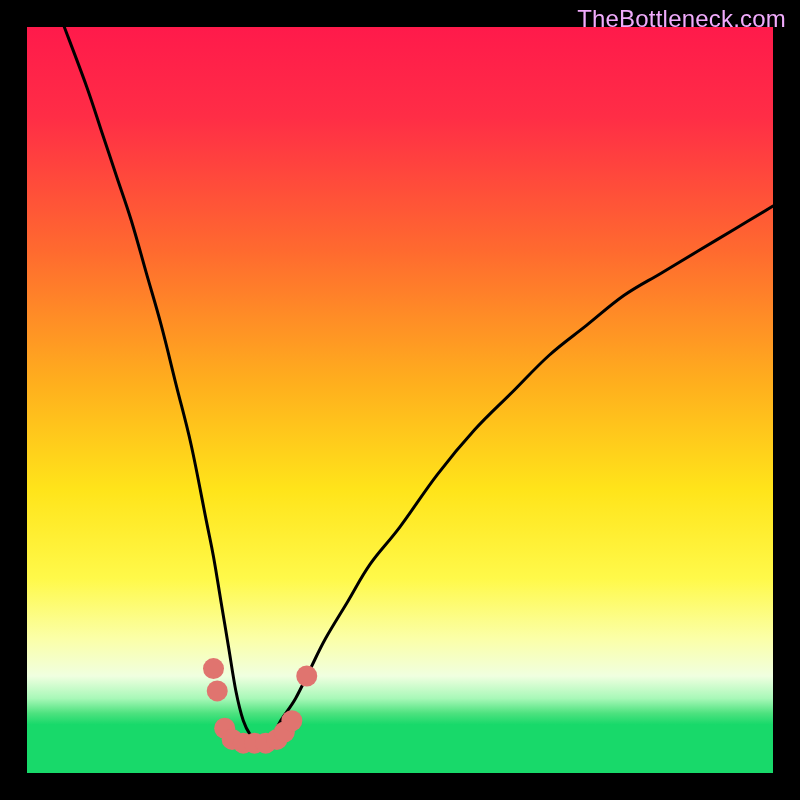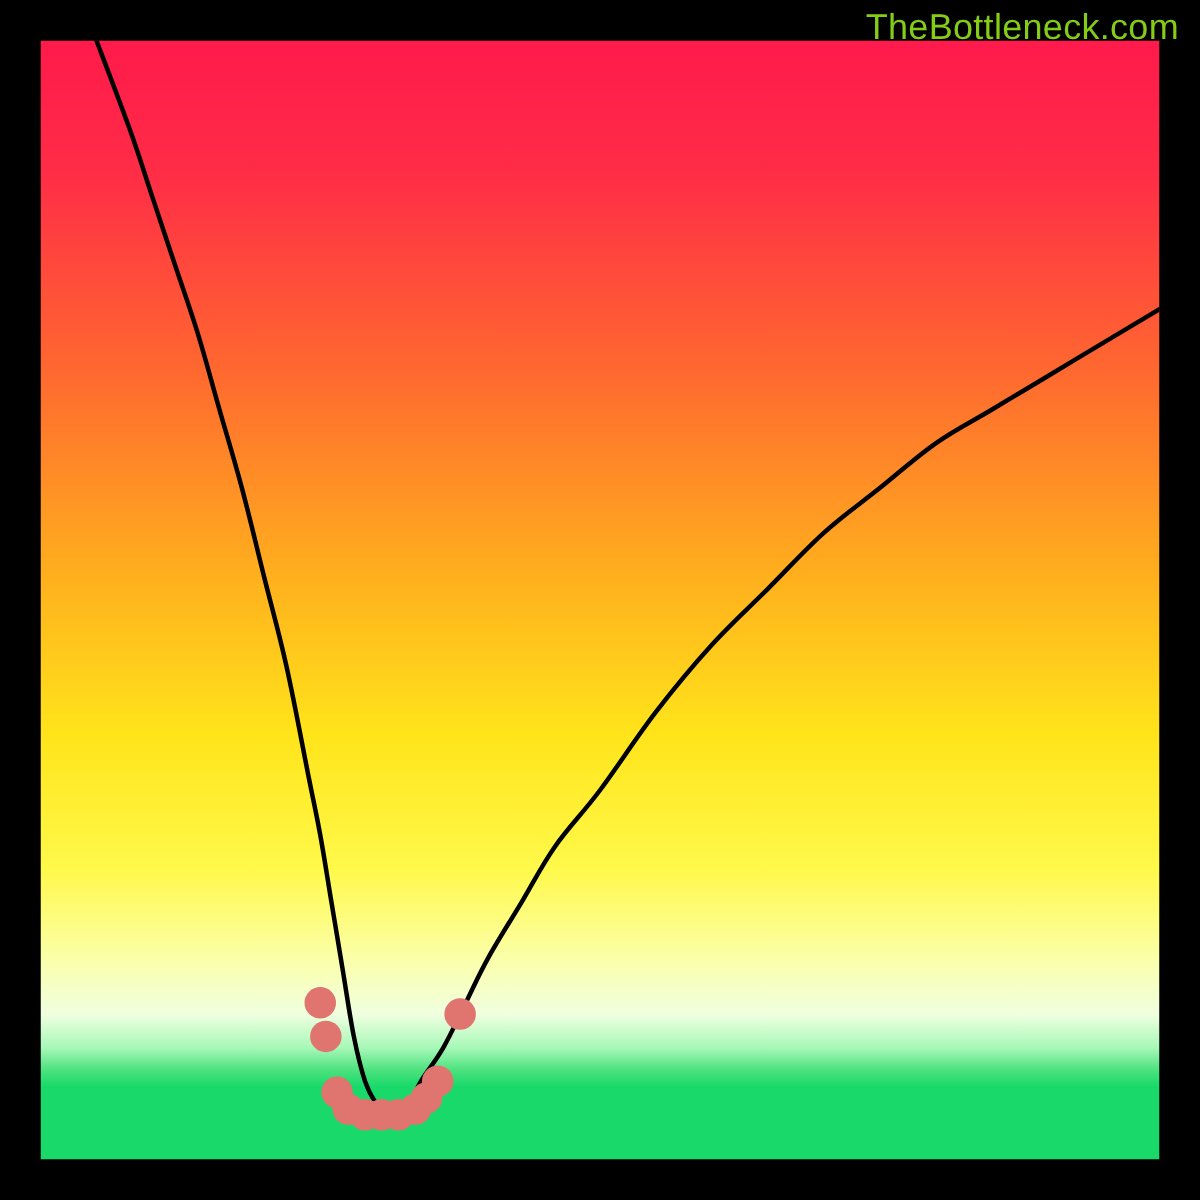--- a/index.html
+++ b/index.html
@@ -24,21 +24,21 @@
     top: 0;
     width: 746px;
     height: 746px;
   }
   .watermark {
     position: absolute;
     top: 5px;
     right: 14px;
     font-family: Arial, Helvetica, sans-serif;
     font-size: 24px;
-    color: #84cc16;
+    color: #f0abfc;
     letter-spacing: 0.2px;
     font-weight: 500;
   }
   svg { display: block; }
 </style>
 </head>
 <body>
 
 <div class="watermark">TheBottleneck.com</div>
 

